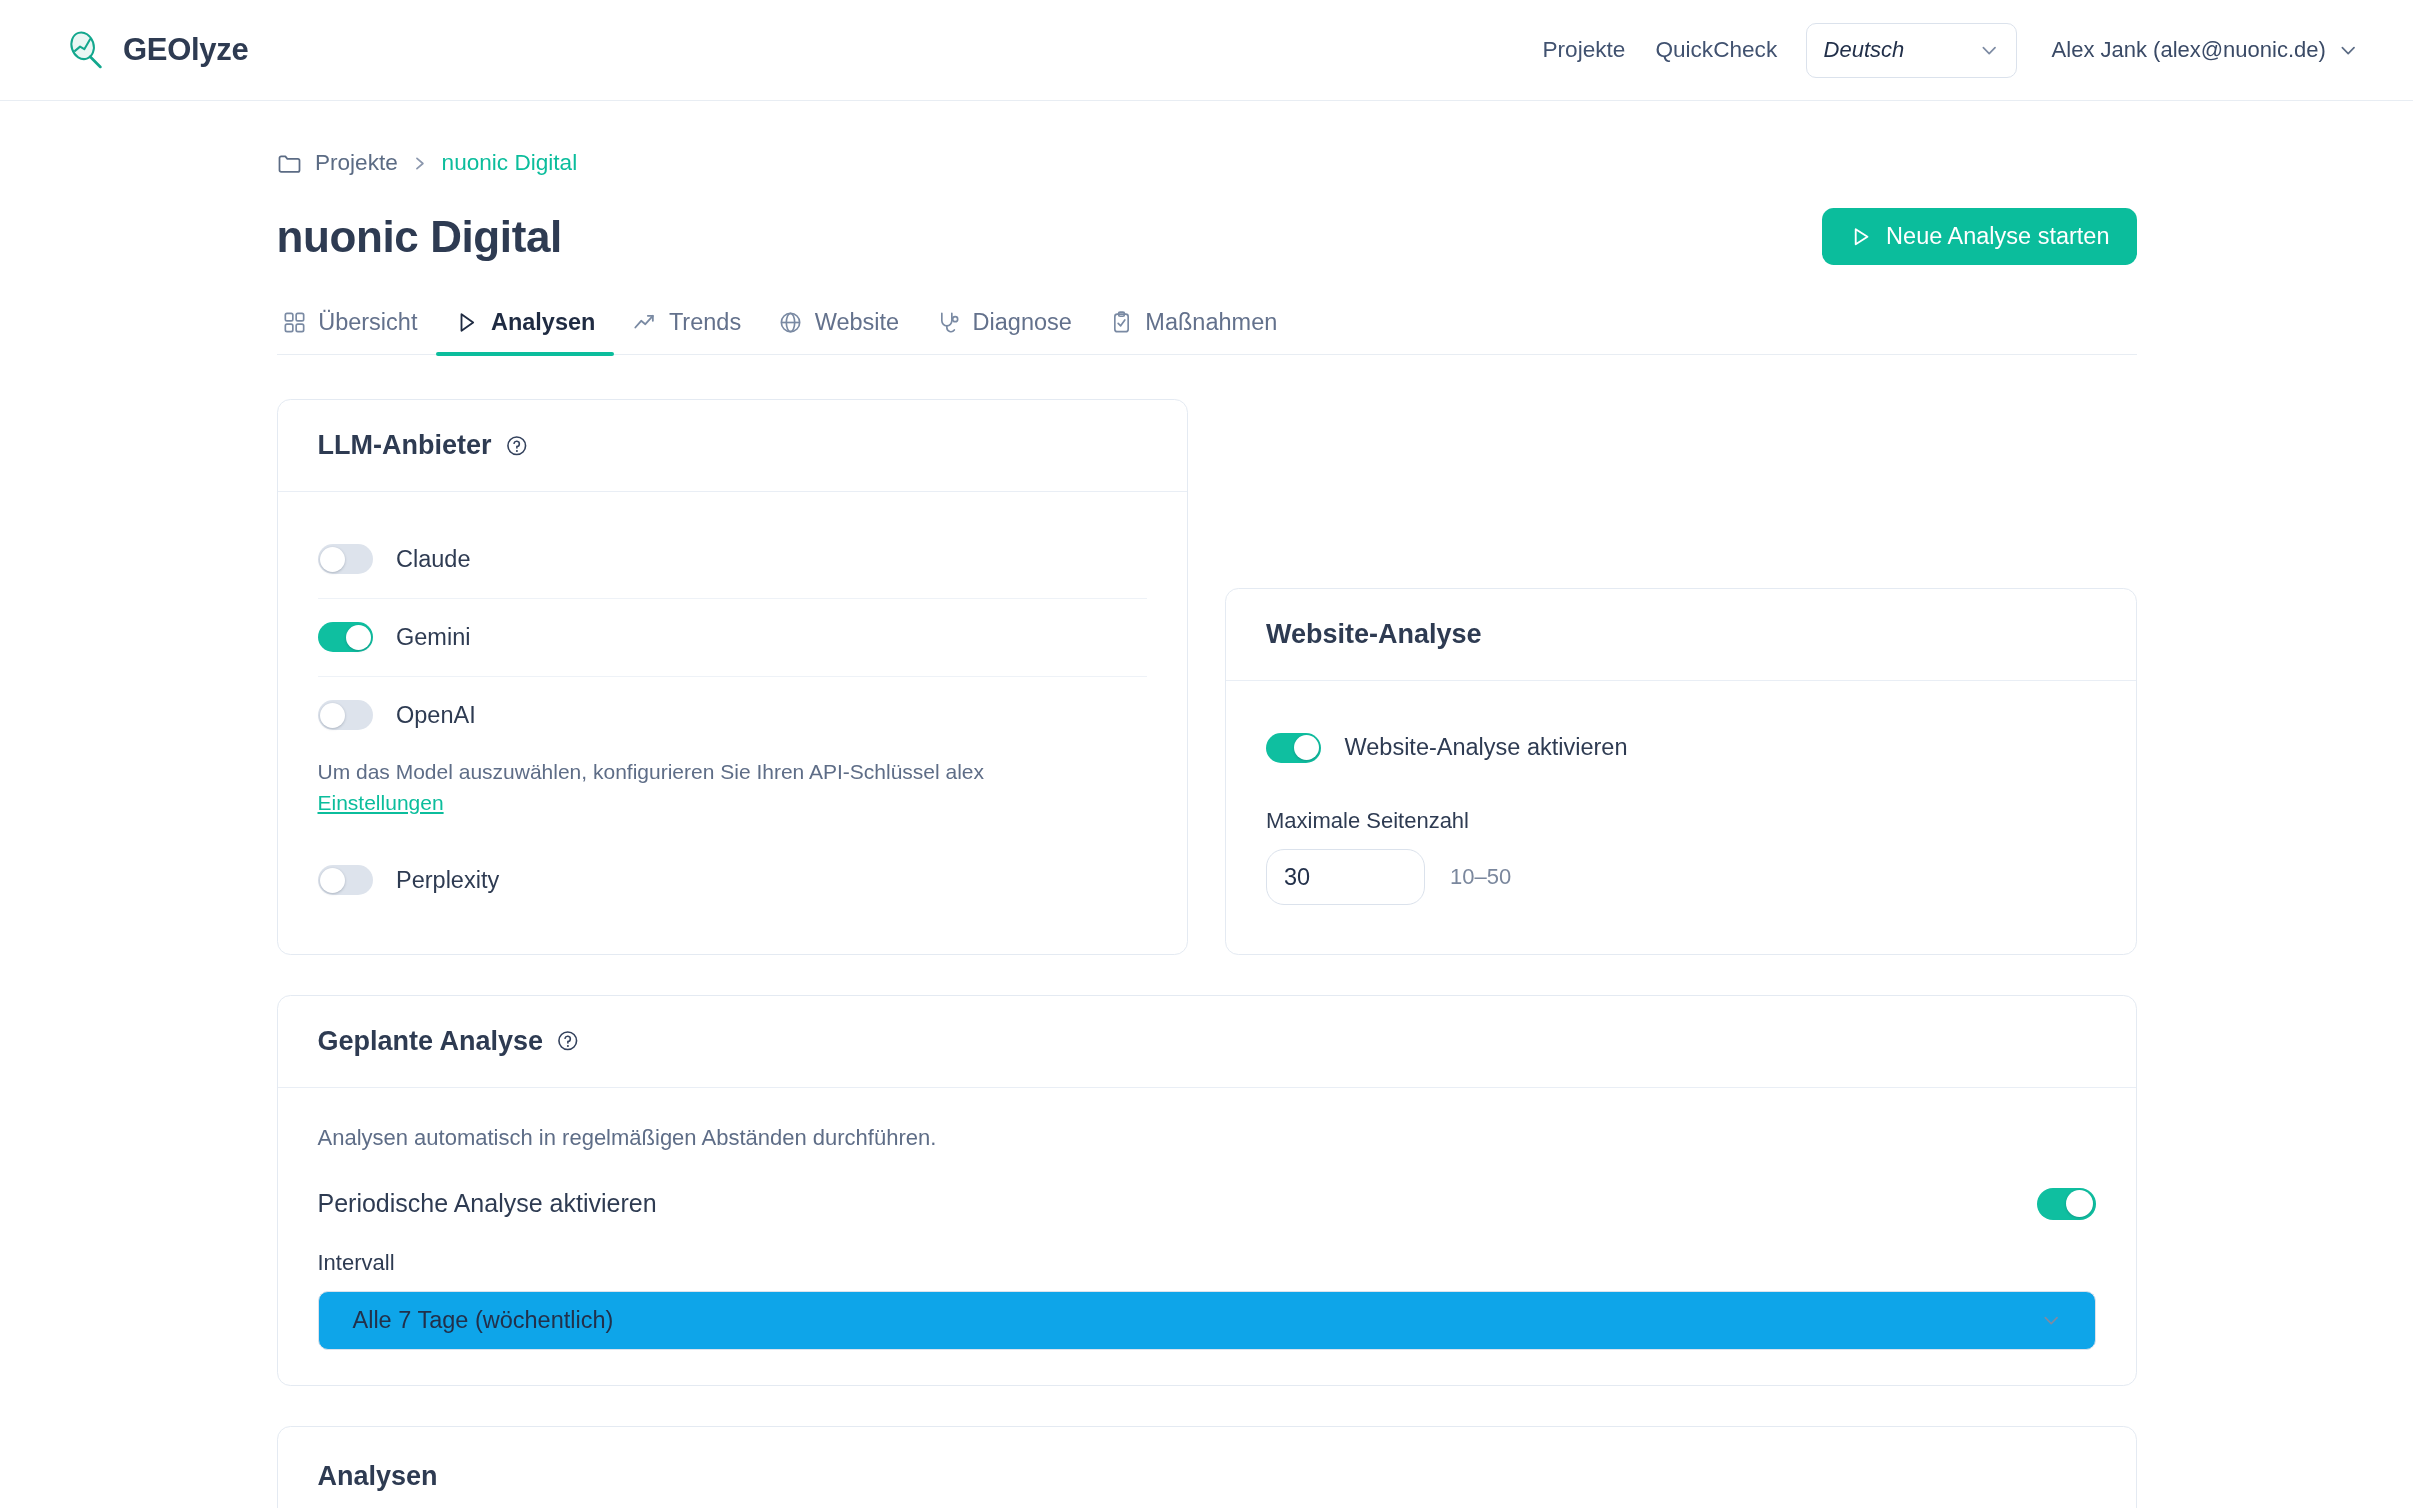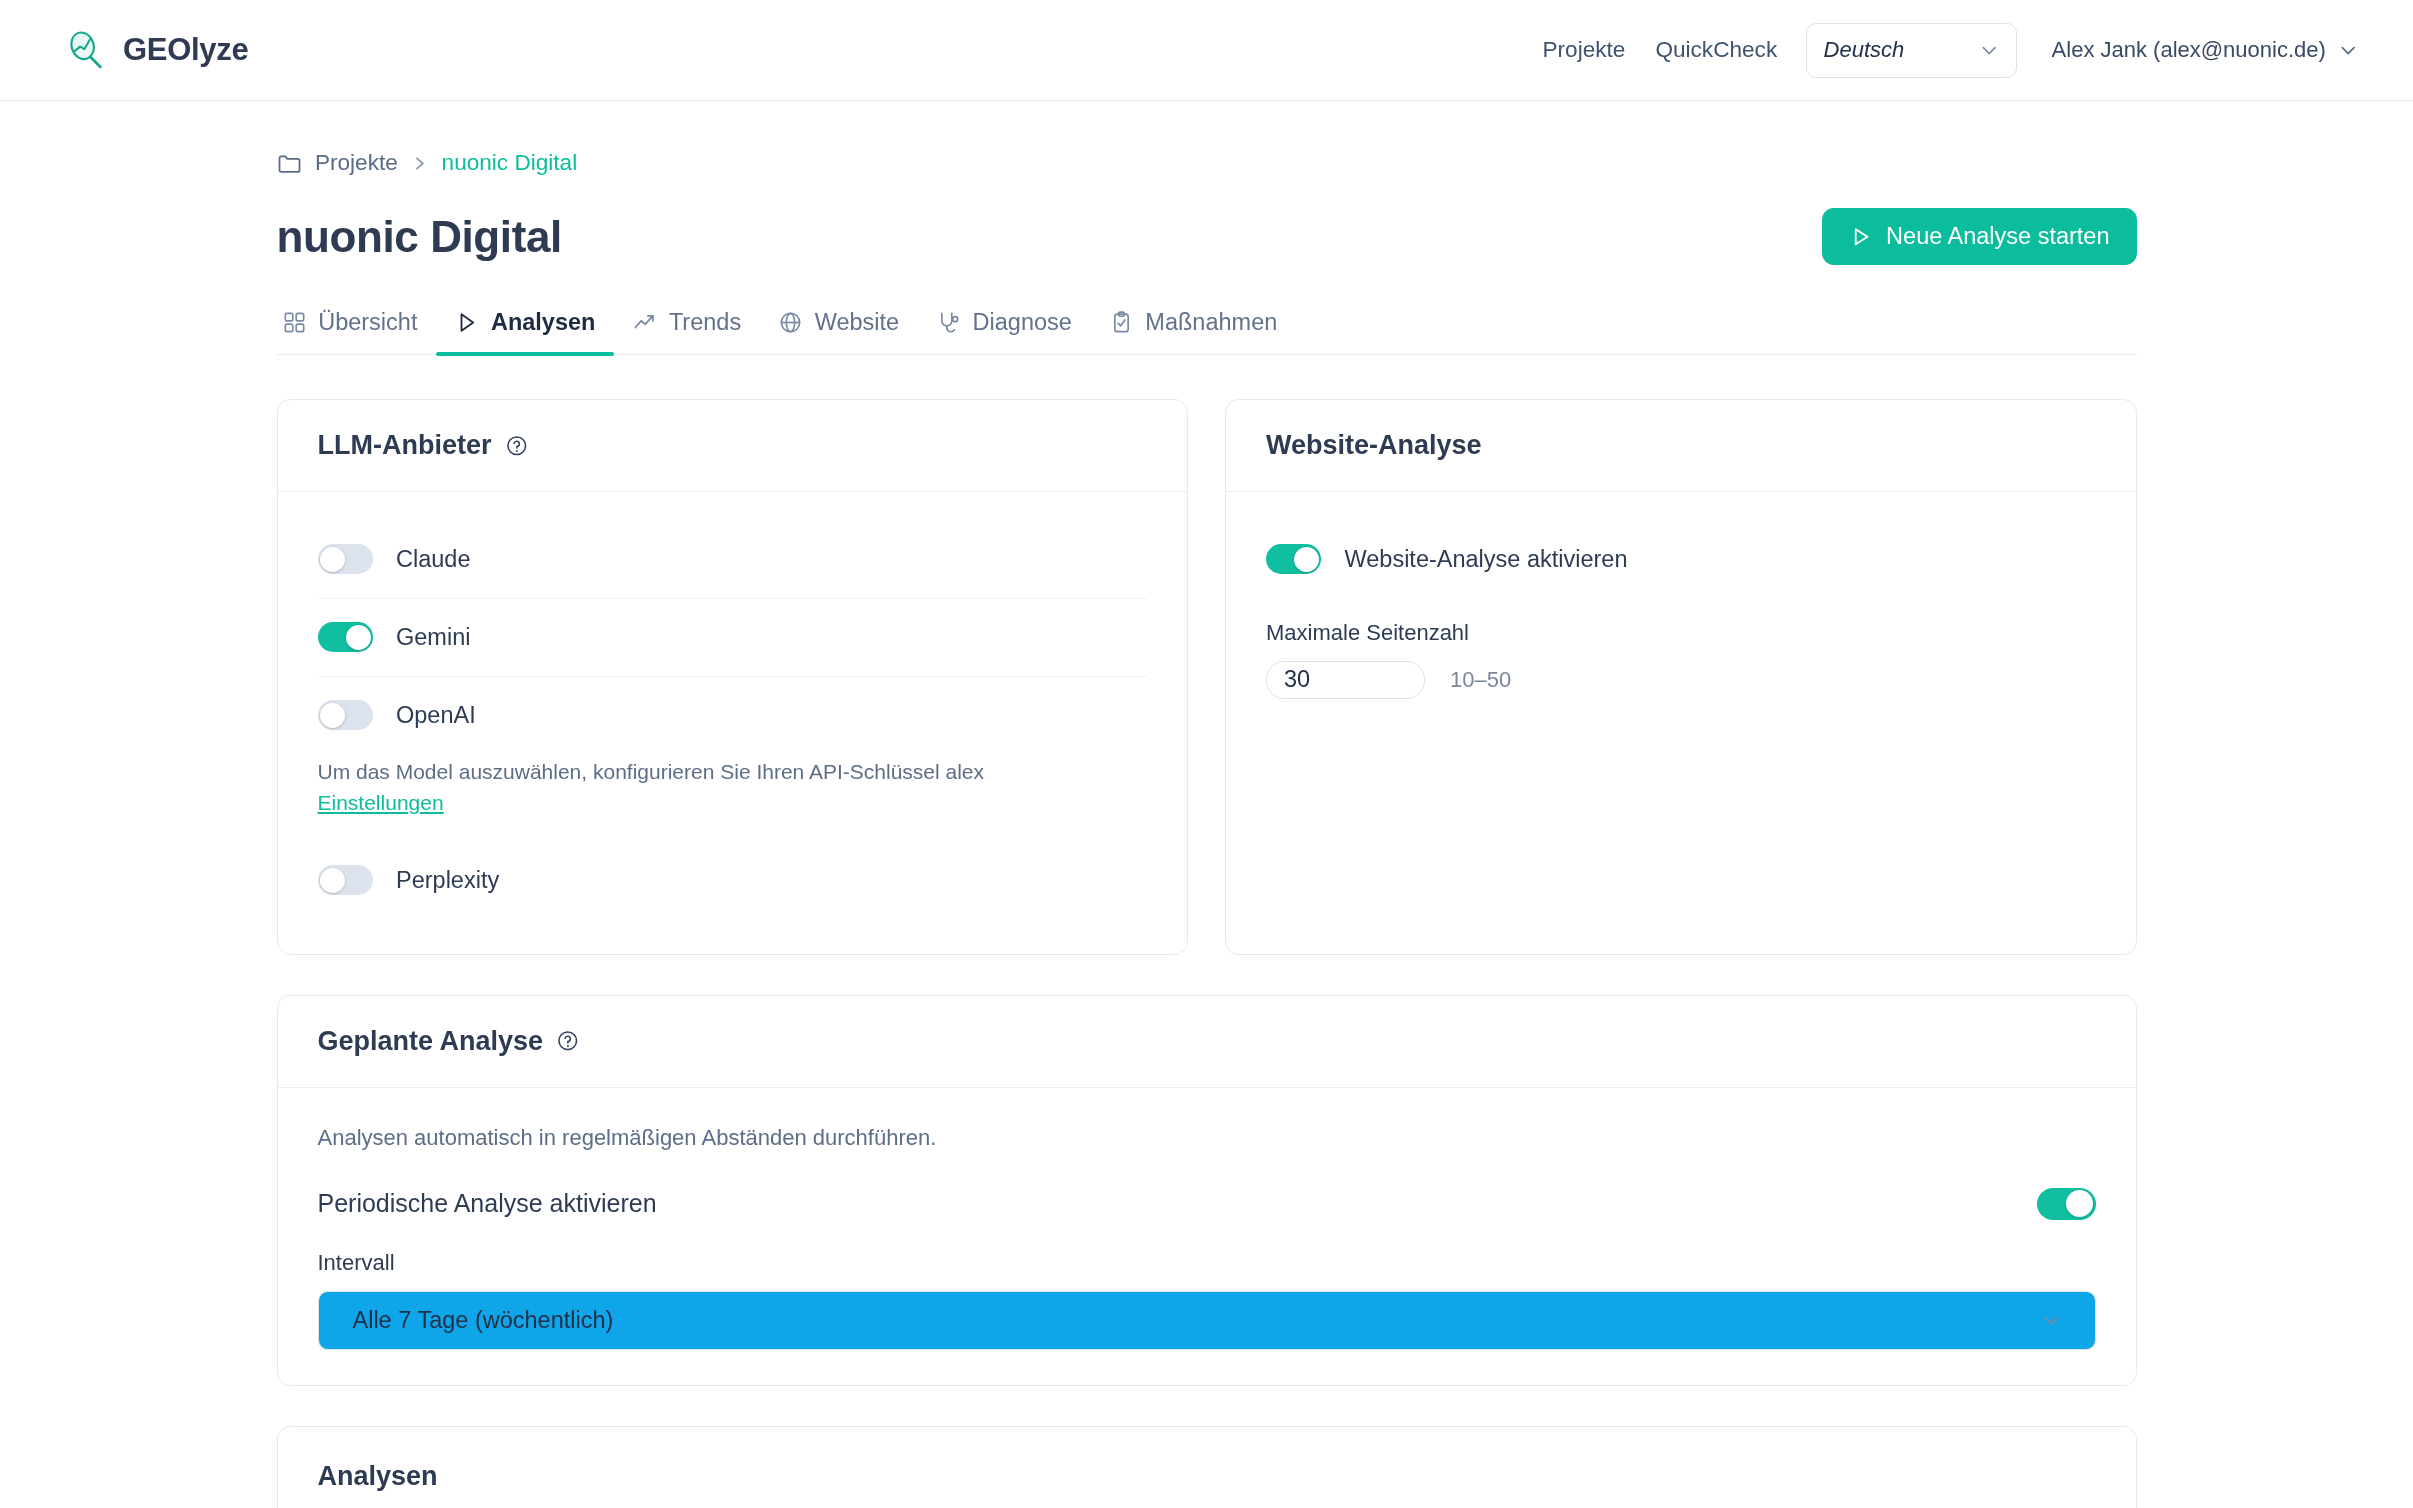--- a/index.html
+++ b/index.html
@@ -154,20 +154,21 @@
     height: 4.2px;
     background: #0bbd9c;
     border-radius: 2.5px;
   }
 
   
   .grid-2 {
     display: flex;
     gap: 37px;
     margin-top: 44px;
+    align-items: flex-end;
   }
   .card {
     background: #ffffff;
     border: 0.8px solid #e4eaf2;
     border-radius: 13.4px;
     flex: 1 1 0;
   }
   .card-head {
     padding: 30px 40px;
     border-bottom: 0.8px solid #e9eef5;
@@ -231,21 +232,21 @@
     display: block;
   }
   .num-row {
     display: flex;
     align-items: center;
     gap: 25px;
     margin-top: 15px;
   }
   .num-input {
     width: 159px;
-    height: 38px;
+    height: 56px;
     border: 0.8px solid #dbe2ec;
     border-radius: 18px;
     font-size: 23.5px;
     color: #22304a;
     font-family: inherit;
     padding: 0 17px;
     background: #fff;
   }
   .range-hint { font-size: 22px; color: #7a879d; }
 

